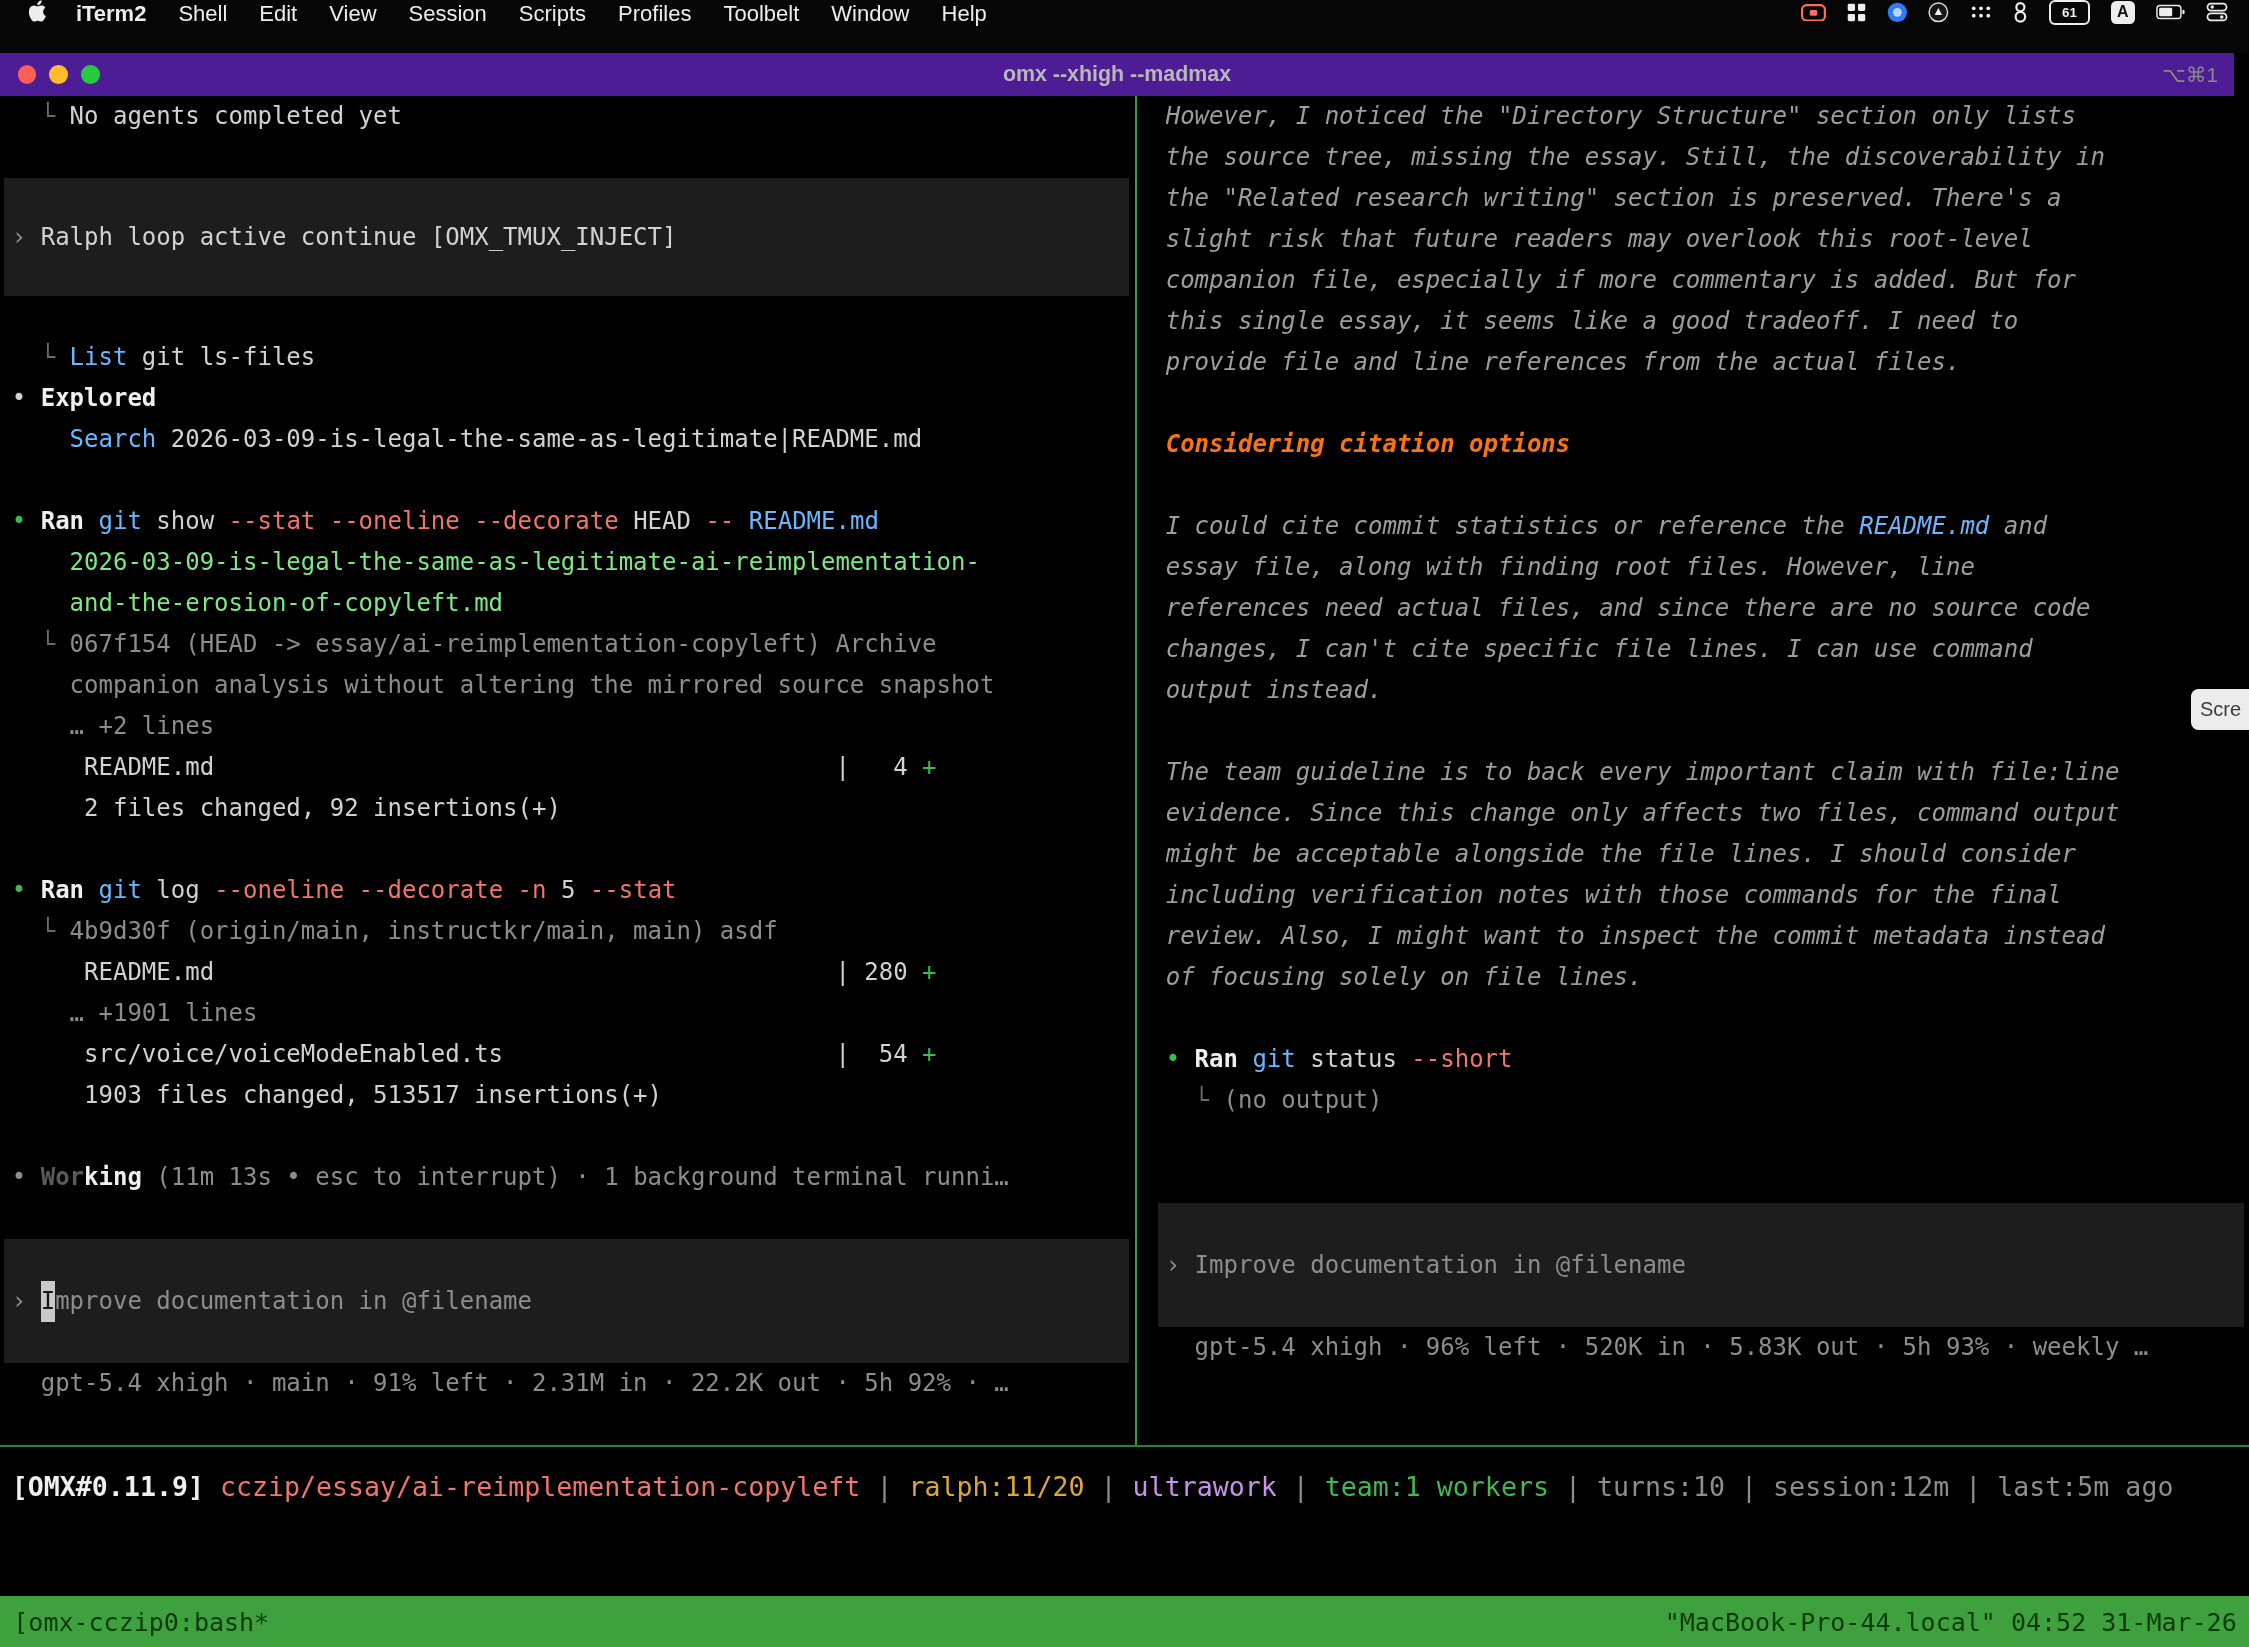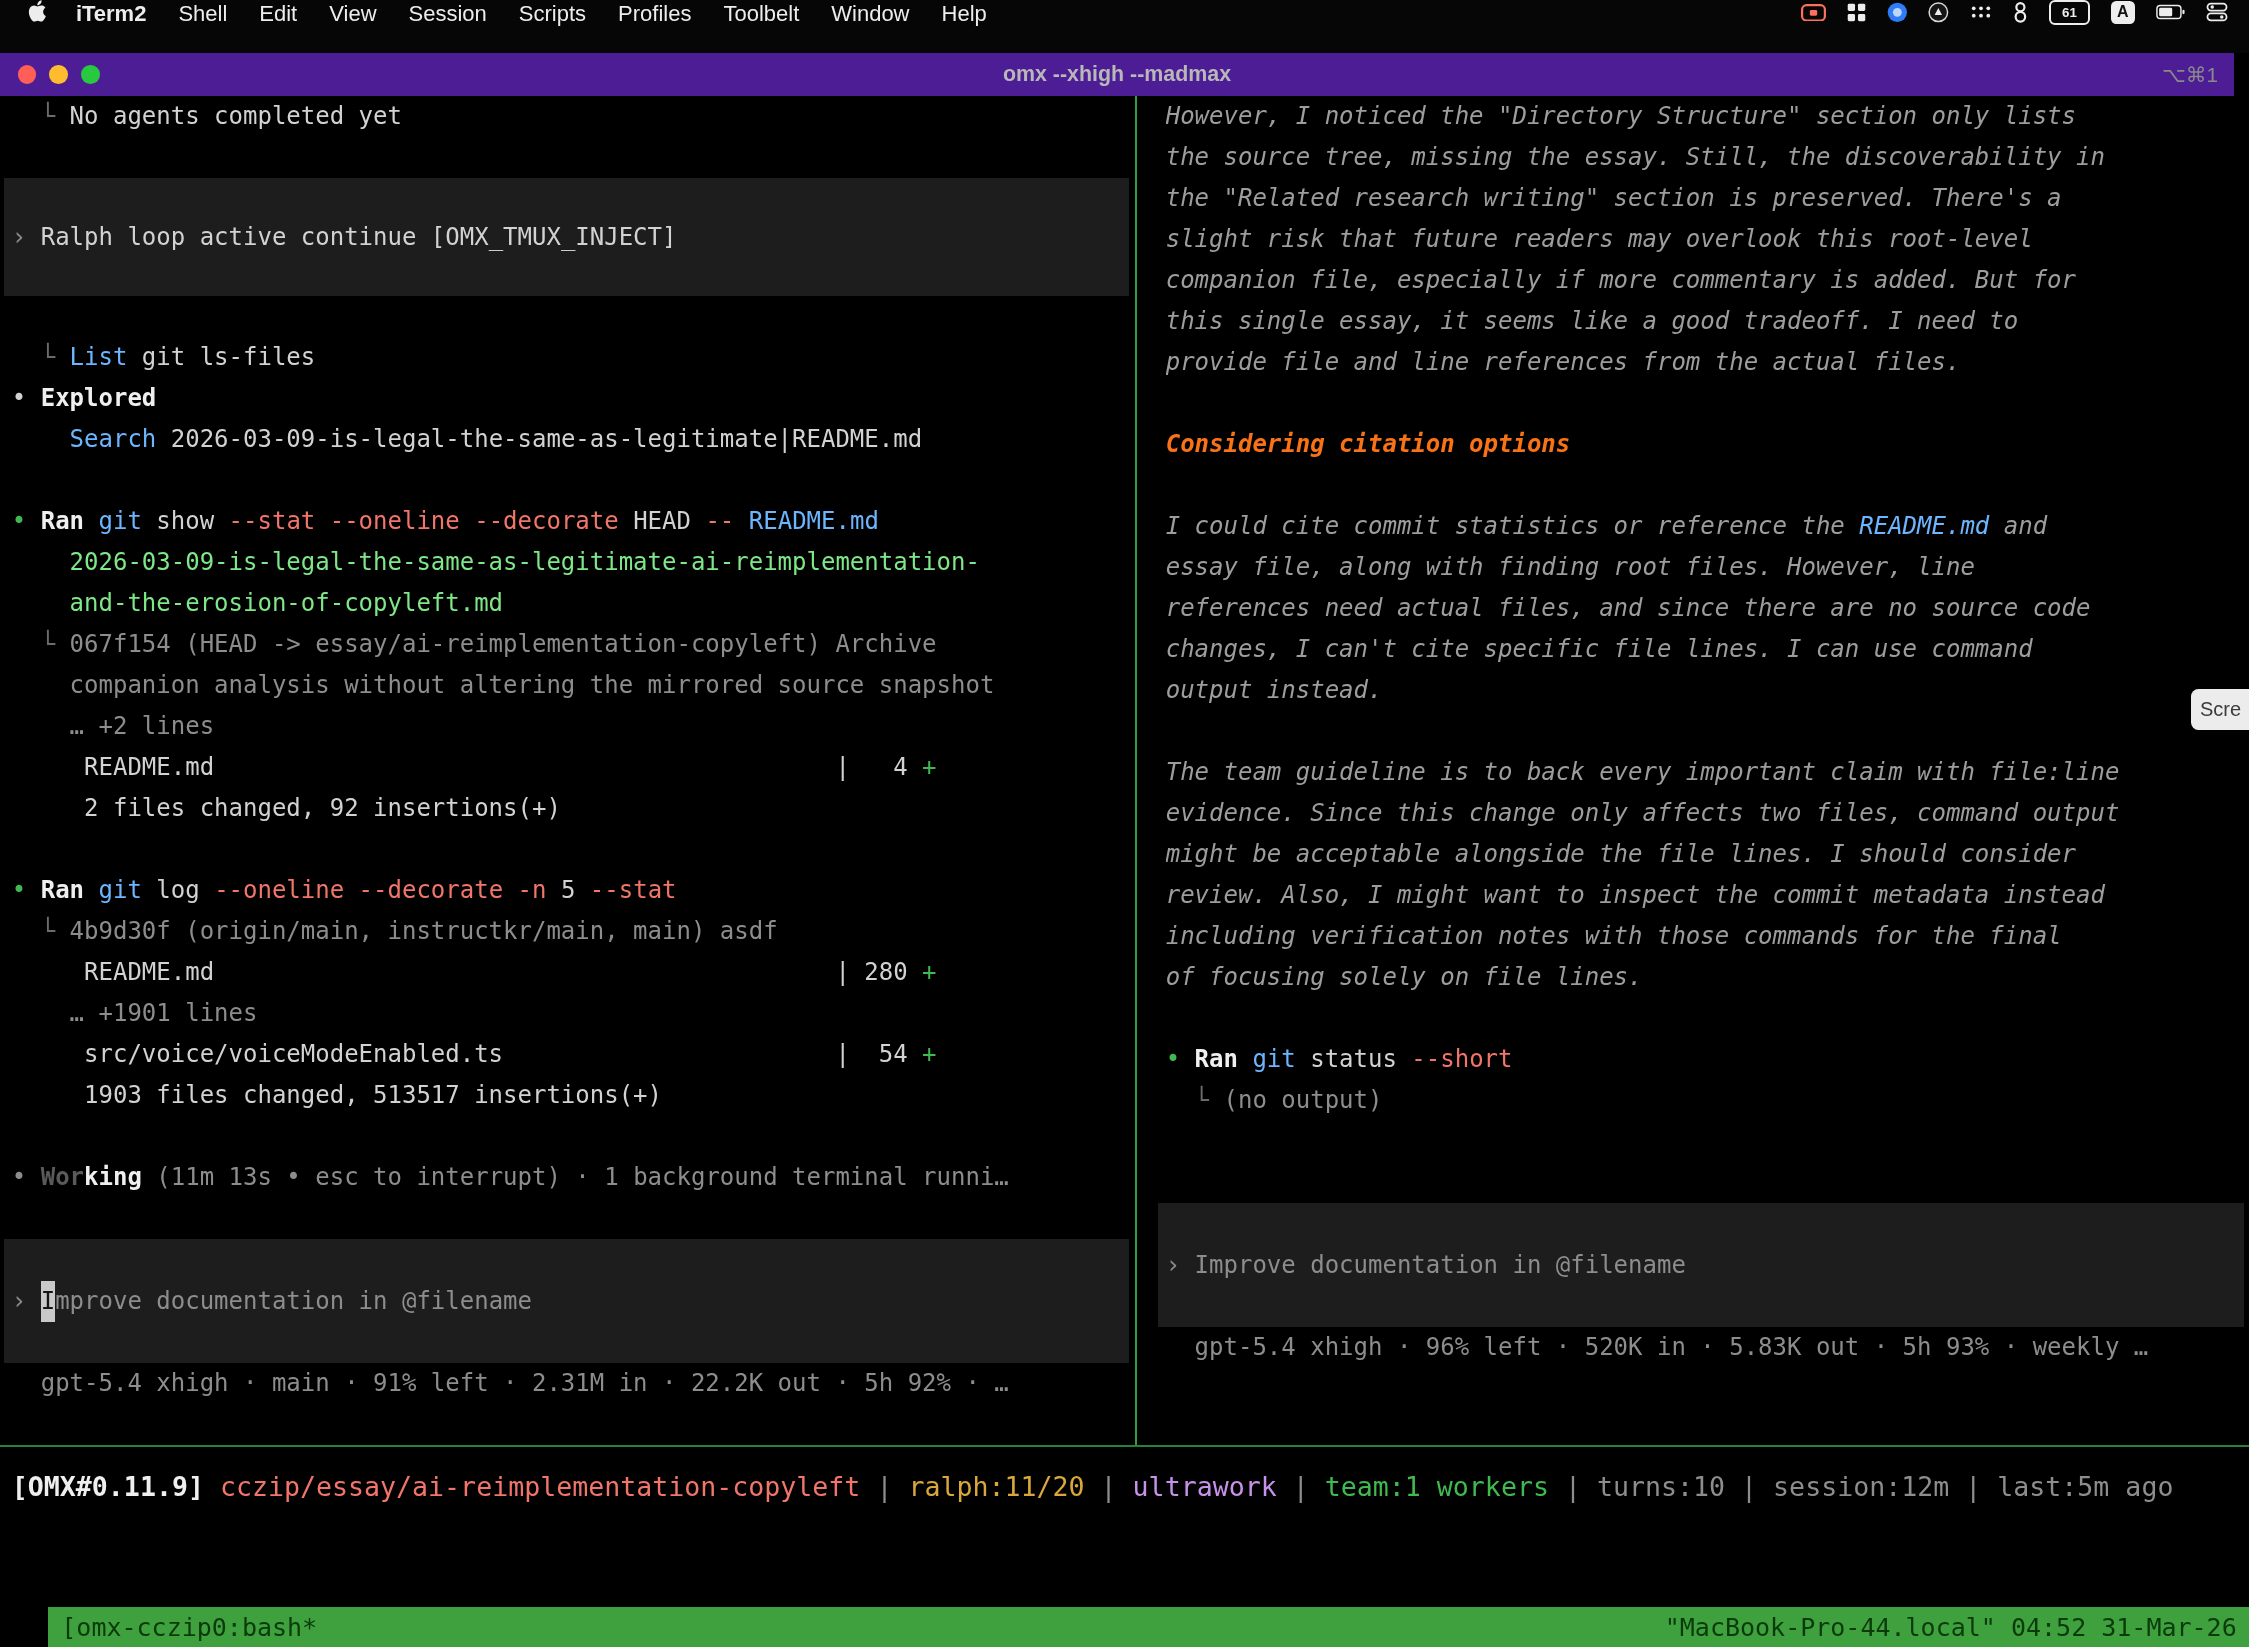--- a/index.html
+++ b/index.html
@@ -47,23 +47,23 @@
   .s-yellow{color:#d9a83a}.s-purple{color:#c792ea}
   .s-it{font-style:italic;color:#9d9d9d}
   .s-itbold{font-style:italic;font-weight:700;color:#f97316}
   .s-itblue{font-style:italic;color:#6cb6ff}
   .s-shim{color:#5a5a5a;font-weight:700}
   .s-cursor{background:#c9c9c9;color:#151515}
   
   .scre{position:absolute;right:0;top:689px;width:59px;height:41px;background:#ececec;color:#3c3c3c;
     font-family:"Liberation Sans",sans-serif;font-size:20px;display:flex;align-items:center;
     justify-content:center;border-radius:7.4px 0 0 7.4px;}
-  .tmux{position:absolute;left:0;right:0;bottom:0;height:41px;background:#3ea13e;color:#0b3a0b;
+  .tmux{position:absolute;left:0;right:0;bottom:0;height:52px;background:#3ea13e;color:#0b3a0b;
     font-size:25px;display:flex;align-items:center;justify-content:space-between;padding:0 13.3px;
-    white-space:pre;margin-left:48px;}
+    white-space:pre;}
 </style>
 </head>
 <body>
 
 <div class="menubar">
   <div class="menu-left">
     <span class="menu-apple">
       <span><svg width="18.5" height="22" viewBox="0 0 17 20">
             <path fill="#ededed" d="M13.9 10.6c0-2.4 2-3.6 2.1-3.7-1.1-1.7-2.9-1.9-3.5-1.9-1.5-.2-2.9.9-3.7.9-.8 0-1.9-.9-3.2-.9C4 5.1 2.4 6 1.6 7.5c-1.7 3-.4 7.4 1.2 9.8.8 1.2 1.8 2.5 3 2.4 1.2 0 1.7-.8 3.1-.8 1.4 0 1.9.8 3.2.8 1.3 0 2.2-1.2 3-2.4.9-1.4 1.3-2.7 1.3-2.8-.1 0-2.5-1-2.5-3.9zM11.5 3.3c.7-.8 1.1-1.9 1-3.1-1 .1-2.2.7-2.9 1.5-.6.7-1.2 1.9-1 3 1.1.1 2.2-.6 2.9-1.4z"></path>
           </svg></span>
@@ -197,22 +197,22 @@
       <div class="tgap" style="height: 41px;"></div>
       <div class="tline"><span class="s-it">I could cite commit statistics or reference the </span><span class="s-itblue">README.md</span><span class="s-it"> and</span></div>
       <div class="tline"><span class="s-it">essay file, along with finding root files. However, line</span></div>
       <div class="tline"><span class="s-it">references need actual files, and since there are no source code</span></div>
       <div class="tline"><span class="s-it">changes, I can't cite specific file lines. I can use command</span></div>
       <div class="tline"><span class="s-it">output instead.</span></div>
       <div class="tgap" style="height: 41px;"></div>
       <div class="tline"><span class="s-it">The team guideline is to back every important claim with file:line</span></div>
       <div class="tline"><span class="s-it">evidence. Since this change only affects two files, command output</span></div>
       <div class="tline"><span class="s-it">might be acceptable alongside the file lines. I should consider</span></div>
+      <div class="tline"><span class="s-it">including verification notes with those commands for the final</span></div>
       <div class="tline"><span class="s-it">review. Also, I might want to inspect the commit metadata instead</span></div>
-      <div class="tline"><span class="s-it">including verification notes with those commands for the final</span></div>
       <div class="tline"><span class="s-it">of focusing solely on file lines.</span></div>
       <div class="tgap" style="height: 41px;"></div>
       <div class="tline"><span class="s-green">• </span><span class="s-white s-bold">Ran</span><span class="s-fg"> </span><span class="s-blue">git</span><span class="s-fg"> status </span><span class="s-red">--short</span></div>
       <div class="tline"><span class="s-dimmer">  └ </span><span class="s-dim">(no output)</span></div>
       <div class="tgap" style="height: 41px;"></div>
       <div class="tgap" style="height: 41px;"></div>
       <div class="tline tbox" style="height: 124px;"><span class="s-dim">› </span><span class="s-dim">Improve documentation in @filename</span></div>
       <div class="tline"><span class="s-dim">  gpt-5.4 xhigh · 96% left · 520K in · 5.83K out · 5h 93% · weekly …</span></div>
     </div>
 </div>

